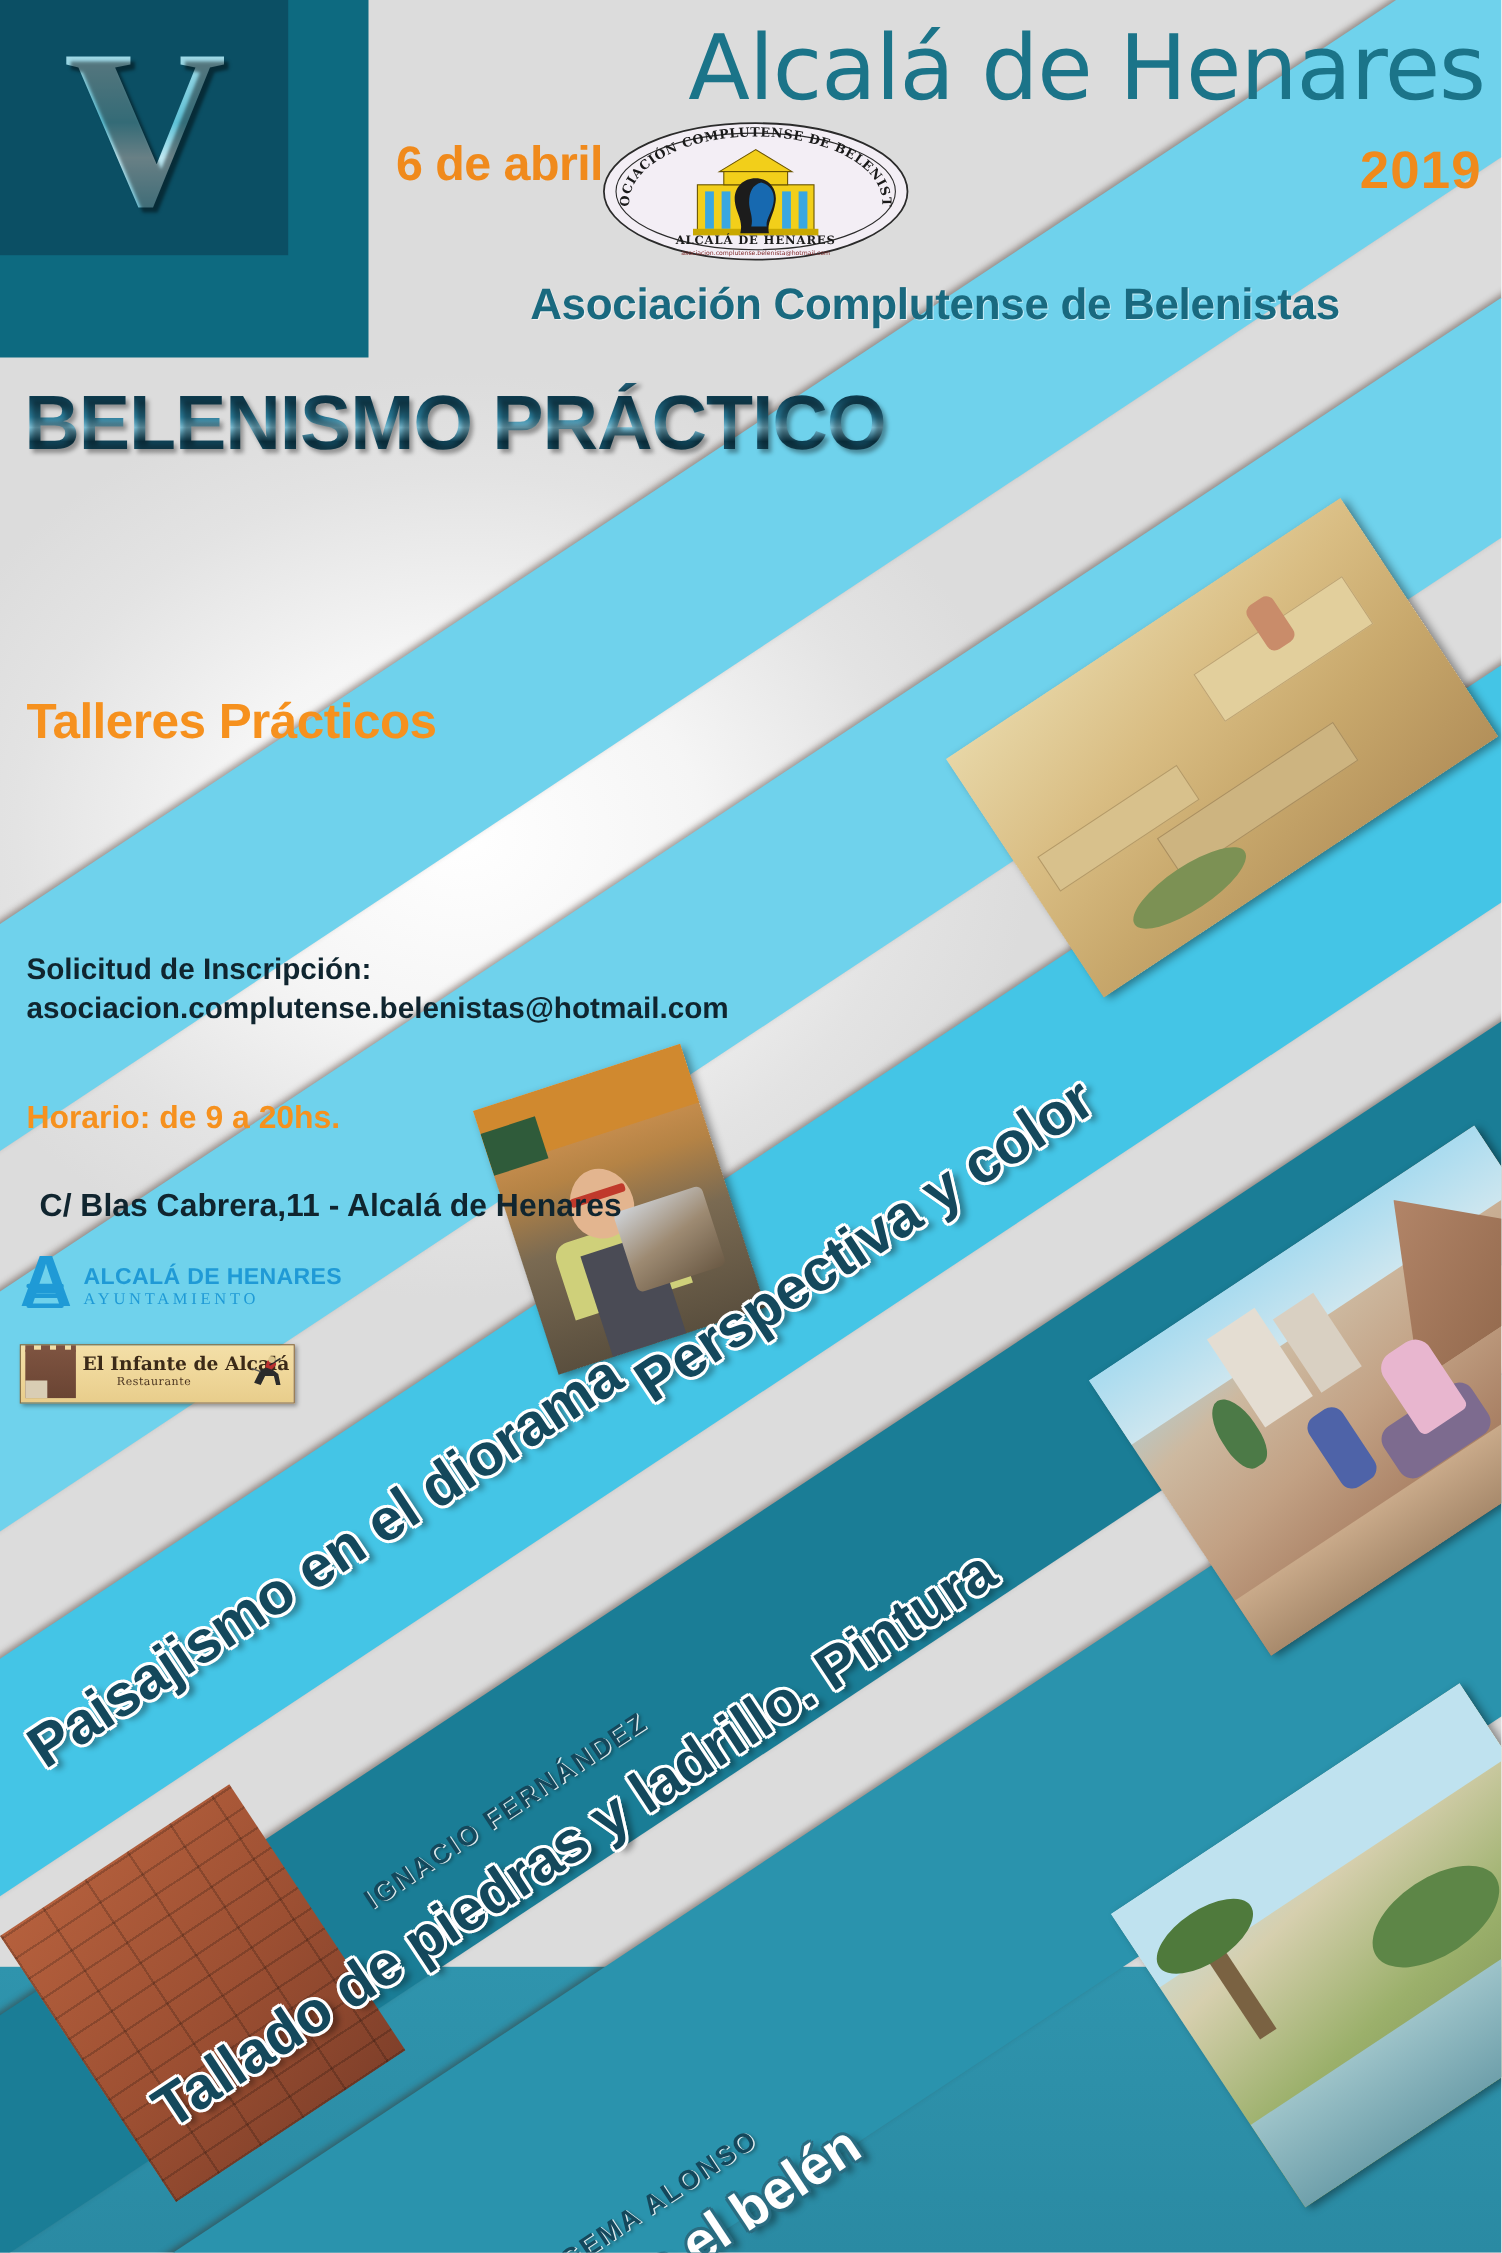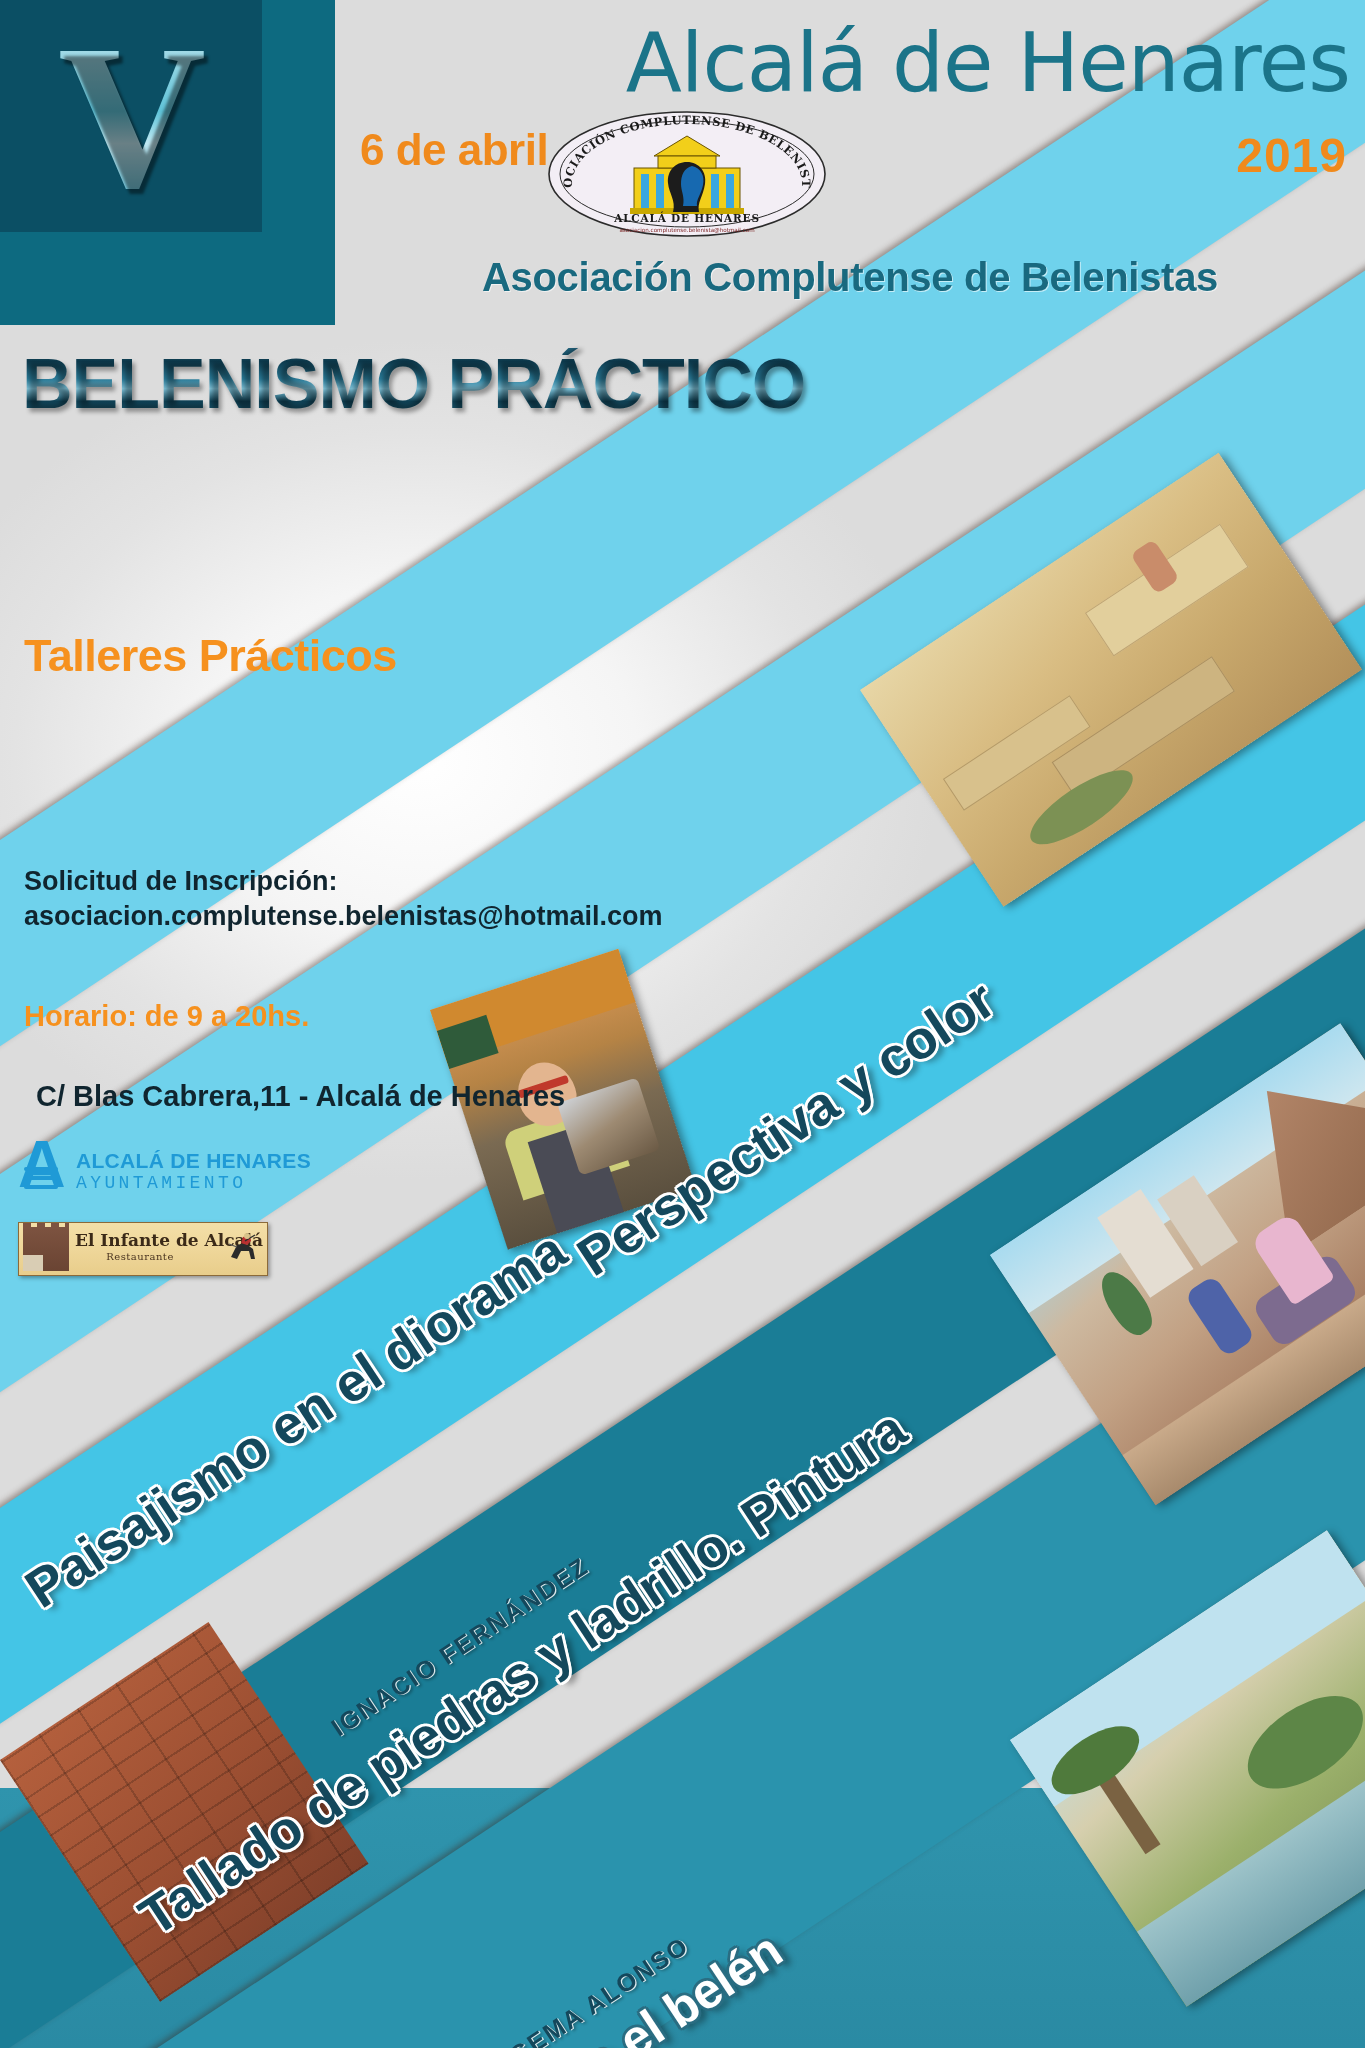--- a/index.html
+++ b/index.html
@@ -139,22 +139,22 @@
   .ayto .b1{top:32px;width:34px;}
   .ayto .b2{top:41px;width:34px;}
   .ayto .b3{top:50px;width:34px;}
   .ayto .t1{
     position:absolute;left:58px;top:14px;
     font-family:"Liberation Sans", sans-serif;font-weight:700;
     font-size:21px;color:#1f9ad6;letter-spacing:.3px;white-space:nowrap;
   }
   .ayto .t2{
     position:absolute;left:58px;top:38px;
-    font-family:Liberation Mono, monospace;font-weight:400;
-    font-size:18px;color:#1f9ad6;letter-spacing:3.4px;white-space:nowrap;
+    font-family:Liberation Serif, serif;font-weight:400;
+    font-size:15px;color:#1f9ad6;letter-spacing:3.4px;white-space:nowrap;
   }
 
   .infante{
     position:absolute;left:18px;top:1222px;width:248px;height:52px;
     background:linear-gradient(180deg,#f3dfa8 0%,#efd79a 50%,#e8cd8b 100%);
     border:1px solid #8b6a3a;
     box-shadow:2px 2px 4px rgba(0,0,0,.35);
     overflow:hidden;
   }
   .infante .tower{

